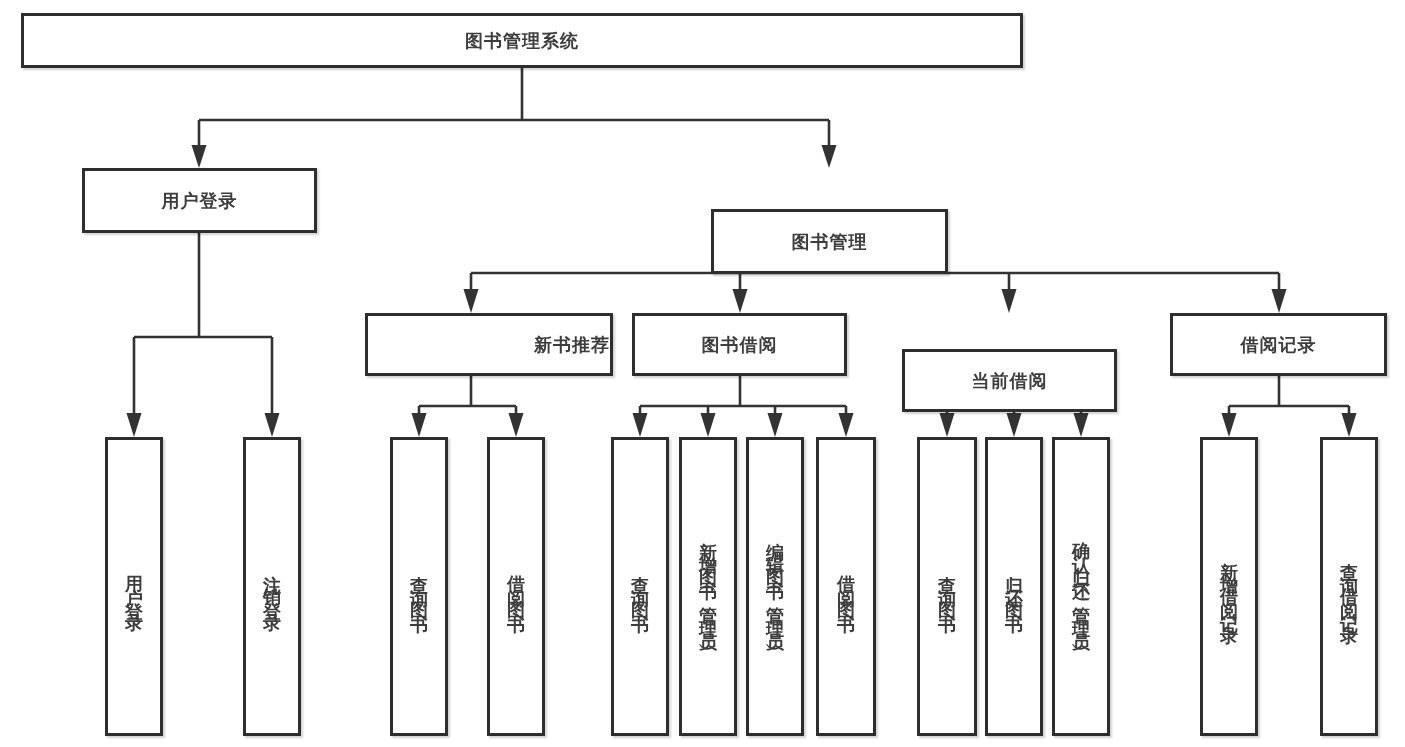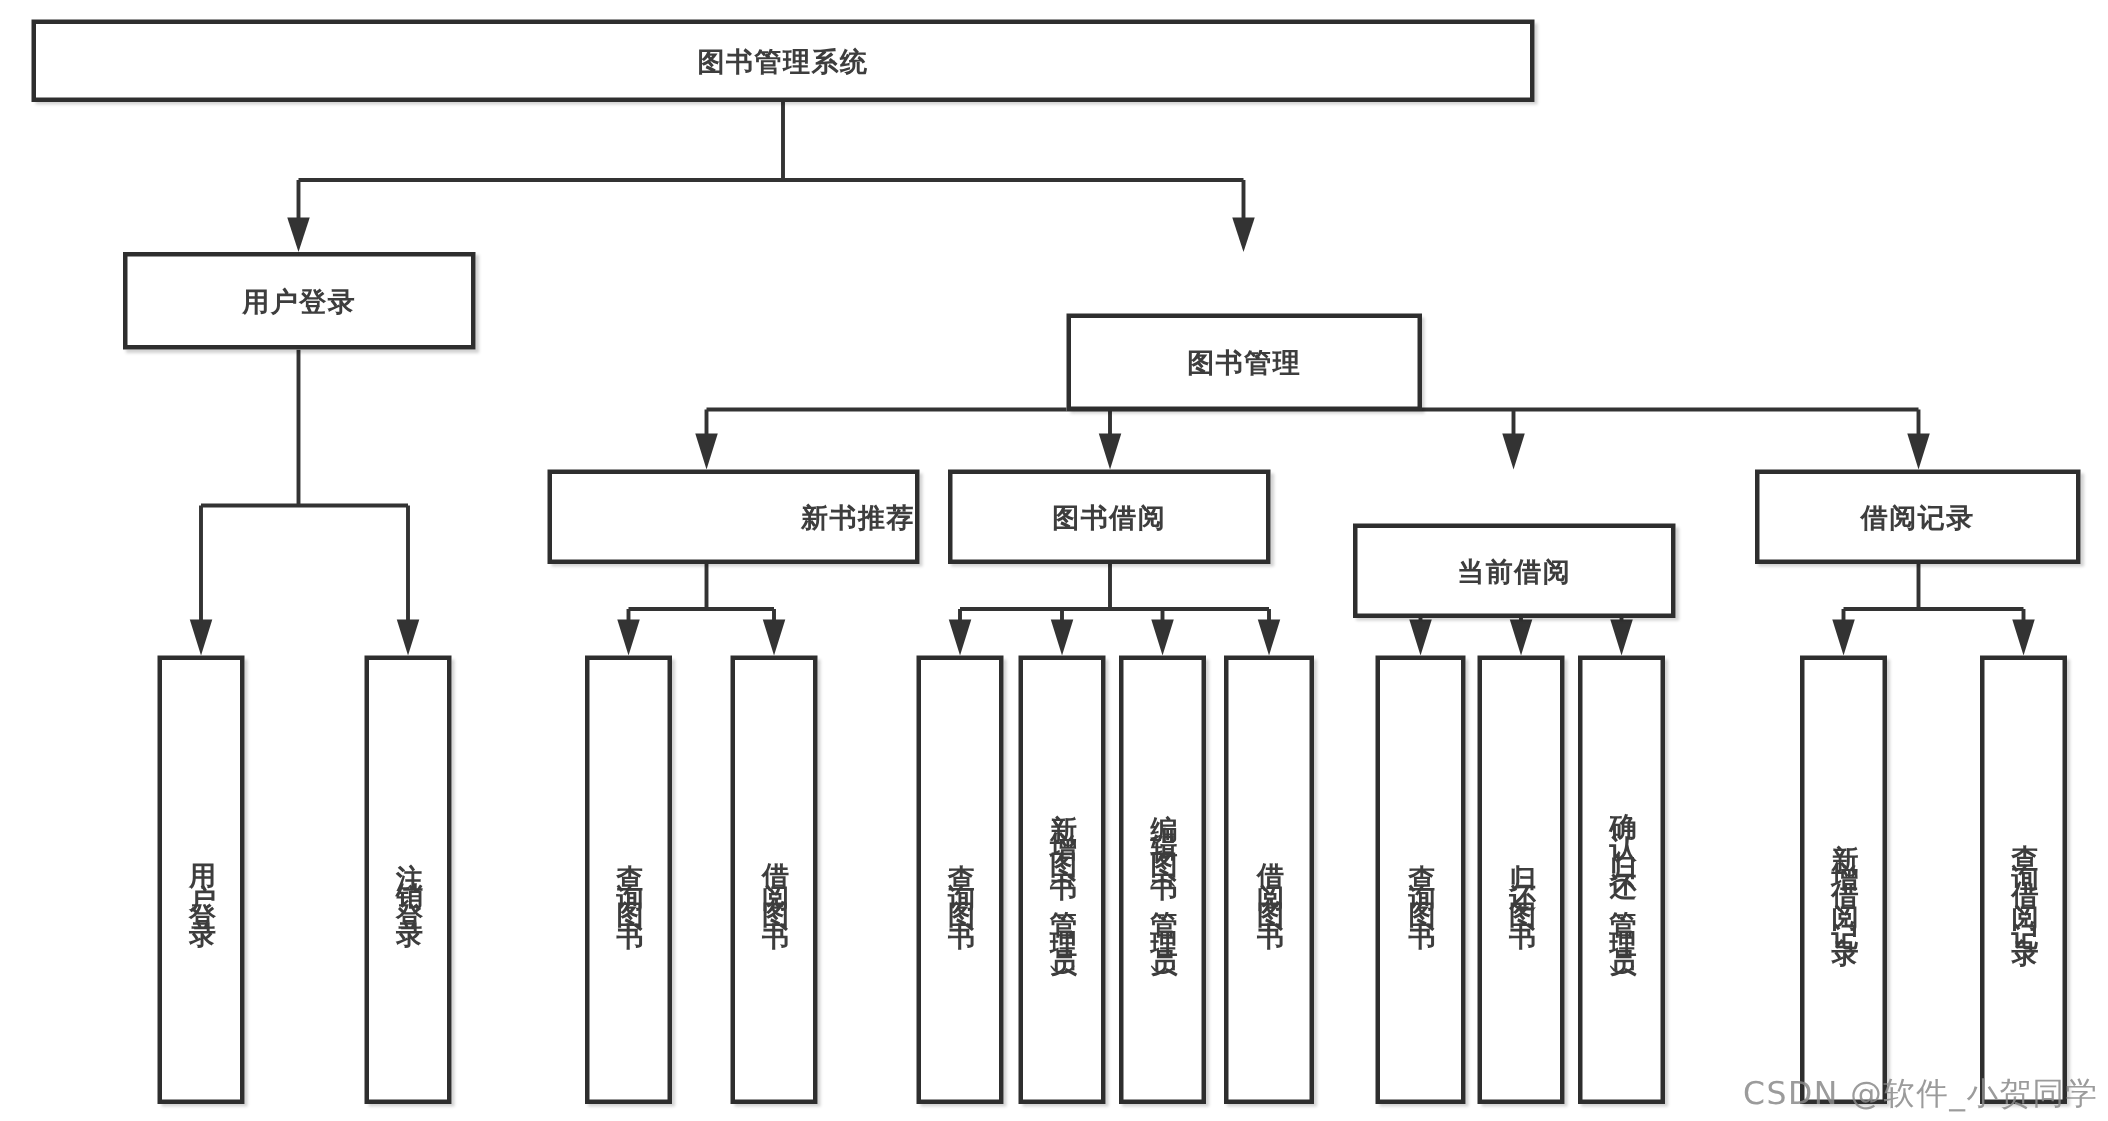--- a/index.html
+++ b/index.html
@@ -200,15 +200,14 @@
   <div class="node leaf leaf-10">
     <span class="vtext">确认归还（管理员）</span>
   </div>
   <div class="node leaf leaf-11">
     <span class="vtext">新增借阅记录</span>
   </div>
   <div class="node leaf leaf-12">
     <span class="vtext">查询借阅记录</span>
   </div>
 
-  <div class="watermark">CSDN @软件_小贺同学</div>
 
 </div>
 
 </body></html>

